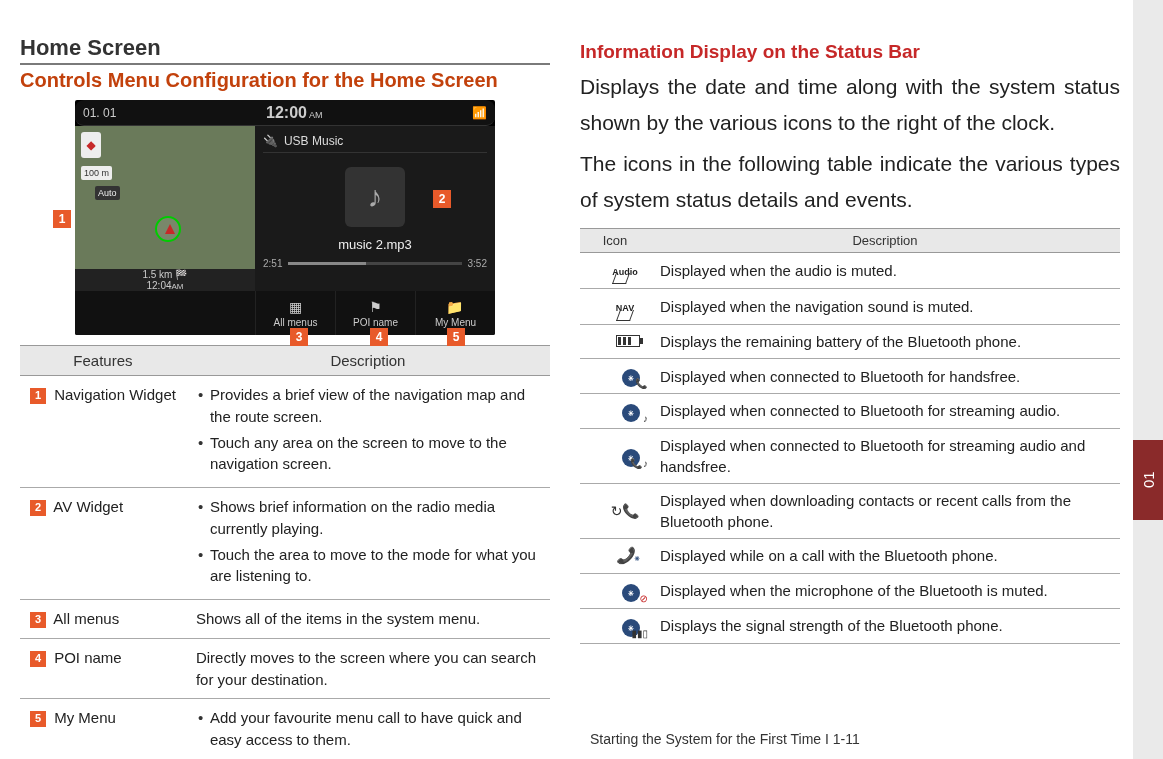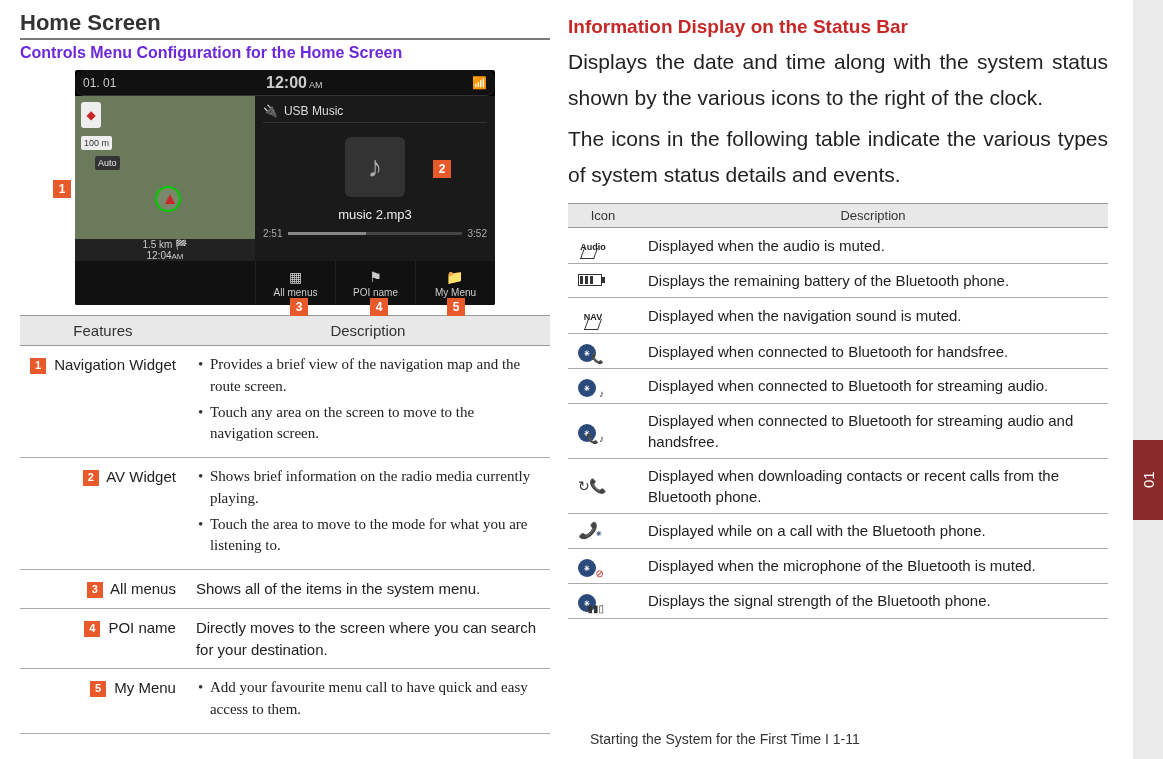--- a/index.html
+++ b/index.html
@@ -7,41 +7,42 @@
     font-family: Arial, Helvetica, sans-serif;
     width: 1163px;
     height: 759px;
     background: #fff;
     position: relative;
     color: #222;
   }
   .page {
     display: flex;
     padding: 10px 0 0 20px;
-    gap: 18px;
+    gap: 30px;
     height: 720px;
+    margin-top: 25px;
   }
   .col {
     width: 530px;
   }
   .col-right {
     width: 540px;
   }
   .section-title {
     font-size: 22px;
     font-weight: bold;
     color: #333;
     border-bottom: 2px solid #7a7a7a;
     padding-bottom: 2px;
     margin-bottom: 4px;
   }
   .subtitle-red {
-    color: #6d28d9;
+    color: #c2410c;
     font-weight: bold;
-    font-size: 16px;
+    font-size: 20px;
     margin-bottom: 8px;
   }
   
   .shot-wrap {
     position: relative;
     width: 420px;
     margin: 0 auto 10px auto;
   }
   .shot {
     background: #000;
@@ -176,40 +177,38 @@
   }
   table.tbl td {
     padding:8px 10px;
     border-bottom:1px solid #aaa;
     vertical-align:top;
     line-height:1.45;
   }
   table.tbl td.feat {
     white-space:nowrap;
     width:150px;
-    text-align:right;
   }
   .num-box {
     display:inline-flex;
     width:16px;height:16px;
     background:#e85a2a;color:#fff;
     font-size:11px;font-weight:bold;
     align-items:center;justify-content:center;
     margin-right:4px;
     vertical-align:middle;
   }
   ul.b {
     list-style:none;
     padding:0;
   }
   ul.b li {
     position:relative;
     padding-left:14px;
     margin-bottom:4px;
-    font-family:Liberation Serif, serif;
   }
   ul.b li::before {
     content:"•";
     position:absolute;left:2px;top:0;
     color:#333;
   }
   
   .right-title {
     color:#c62828;
     font-weight:bold;
@@ -239,21 +238,21 @@
     border-bottom:1px solid #999;
     font-size:13px;
   }
   table.icon-tbl td {
     padding:6px 10px;
     border-bottom:1px solid #aaa;
     vertical-align:middle;
     line-height:1.4;
   }
   table.icon-tbl td.ico {
-    width:60px;text-align:left;
+    width:60px;text-align:right;
   }
   .ico-badge {
     display:inline-flex;align-items:center;justify-content:center;
     min-width:30px;height:20px;
     font-size:10px;color:#222;
   }
   .ico-txt { font-size:9px;font-weight:bold;position:relative; }
   .ico-txt::after{
     content:"";position:absolute;left:2px;bottom:-6px;
     width:12px;height:10px;border:1px solid #333;border-top:none;
@@ -429,30 +428,30 @@
         </tr>
       </thead>
       <tbody>
         <tr>
           <td class="ico"><span class="ico-badge">
                 <span class="ico-txt">Audio</span>
               </span></td>
           <td>Displayed when the audio is muted.</td>
         </tr>
         <tr>
-          <td class="ico"><span class="ico-batt"><span class="fill"></span></span></td>
-          <td>Displays the remaining battery of the Bluetooth phone.</td>
-        </tr>
-        <tr>
           <td class="ico"><span class="ico-badge">
                 <span class="ico-txt">NAV</span>
               </span></td>
           <td>Displayed when the navigation sound is muted.</td>
         </tr>
         <tr>
+          <td class="ico"><span class="ico-batt"><span class="fill"></span></span></td>
+          <td>Displays the remaining battery of the Bluetooth phone.</td>
+        </tr>
+        <tr>
           <td class="ico"><span class="ico-bt">⁕<span class="sub">📞</span></span></td>
           <td>Displayed when connected to Bluetooth for handsfree.</td>
         </tr>
         <tr>
           <td class="ico"><span class="ico-bt">⁕<span class="sub">♪</span></span></td>
           <td>Displayed when connected to Bluetooth for streaming audio.</td>
         </tr>
         <tr>
           <td class="ico"><span class="ico-bt">⁕<span class="sub">📞♪</span></span></td>
           <td>Displayed when connected to Bluetooth for streaming audio and handsfree.</td>

